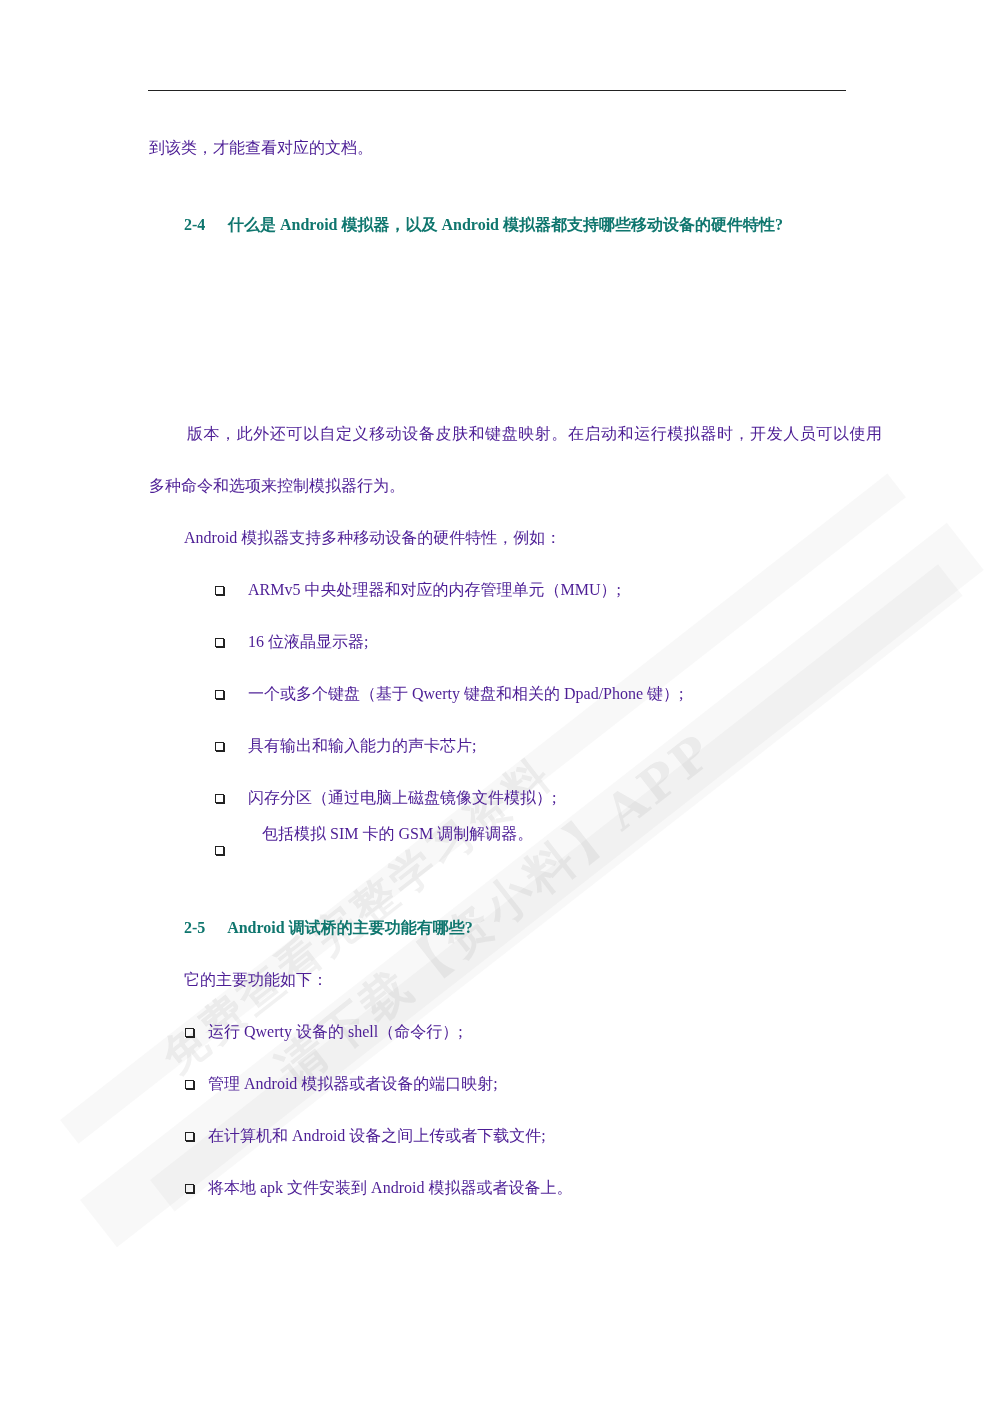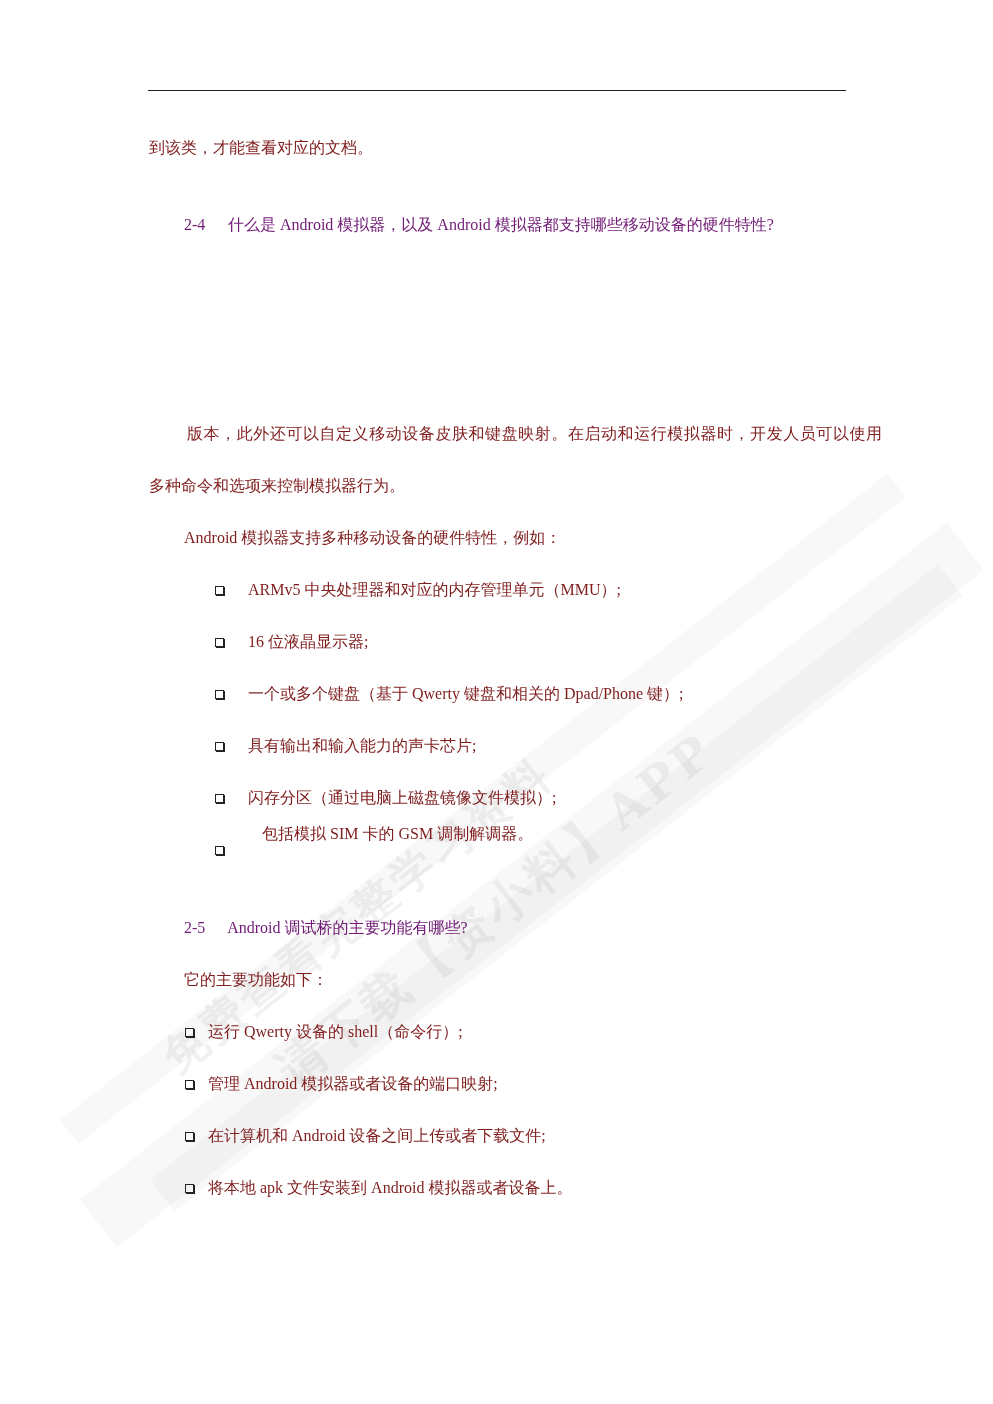--- a/index.html
+++ b/index.html
@@ -26,25 +26,25 @@
       top: 90px;
       width: 698px;
       height: 0;
       border-top: 1.5px solid #222;
     }
     .line {
       position: absolute;
       font-size: 16px;
       line-height: 20px;
       white-space: nowrap;
-      color: #7f1d1d;
+      color: #4c1d95;
     }
     .heading {
-      font-weight: normal;
-      color: #701a75;
+      font-weight: bold;
+      color: #0f766e;
     }
     .heading .num {
       display: inline-block;
       width: 40px;
     }
     .justify {
       width: 695px;
       text-align: justify;
       text-align-last: justify;
     }

